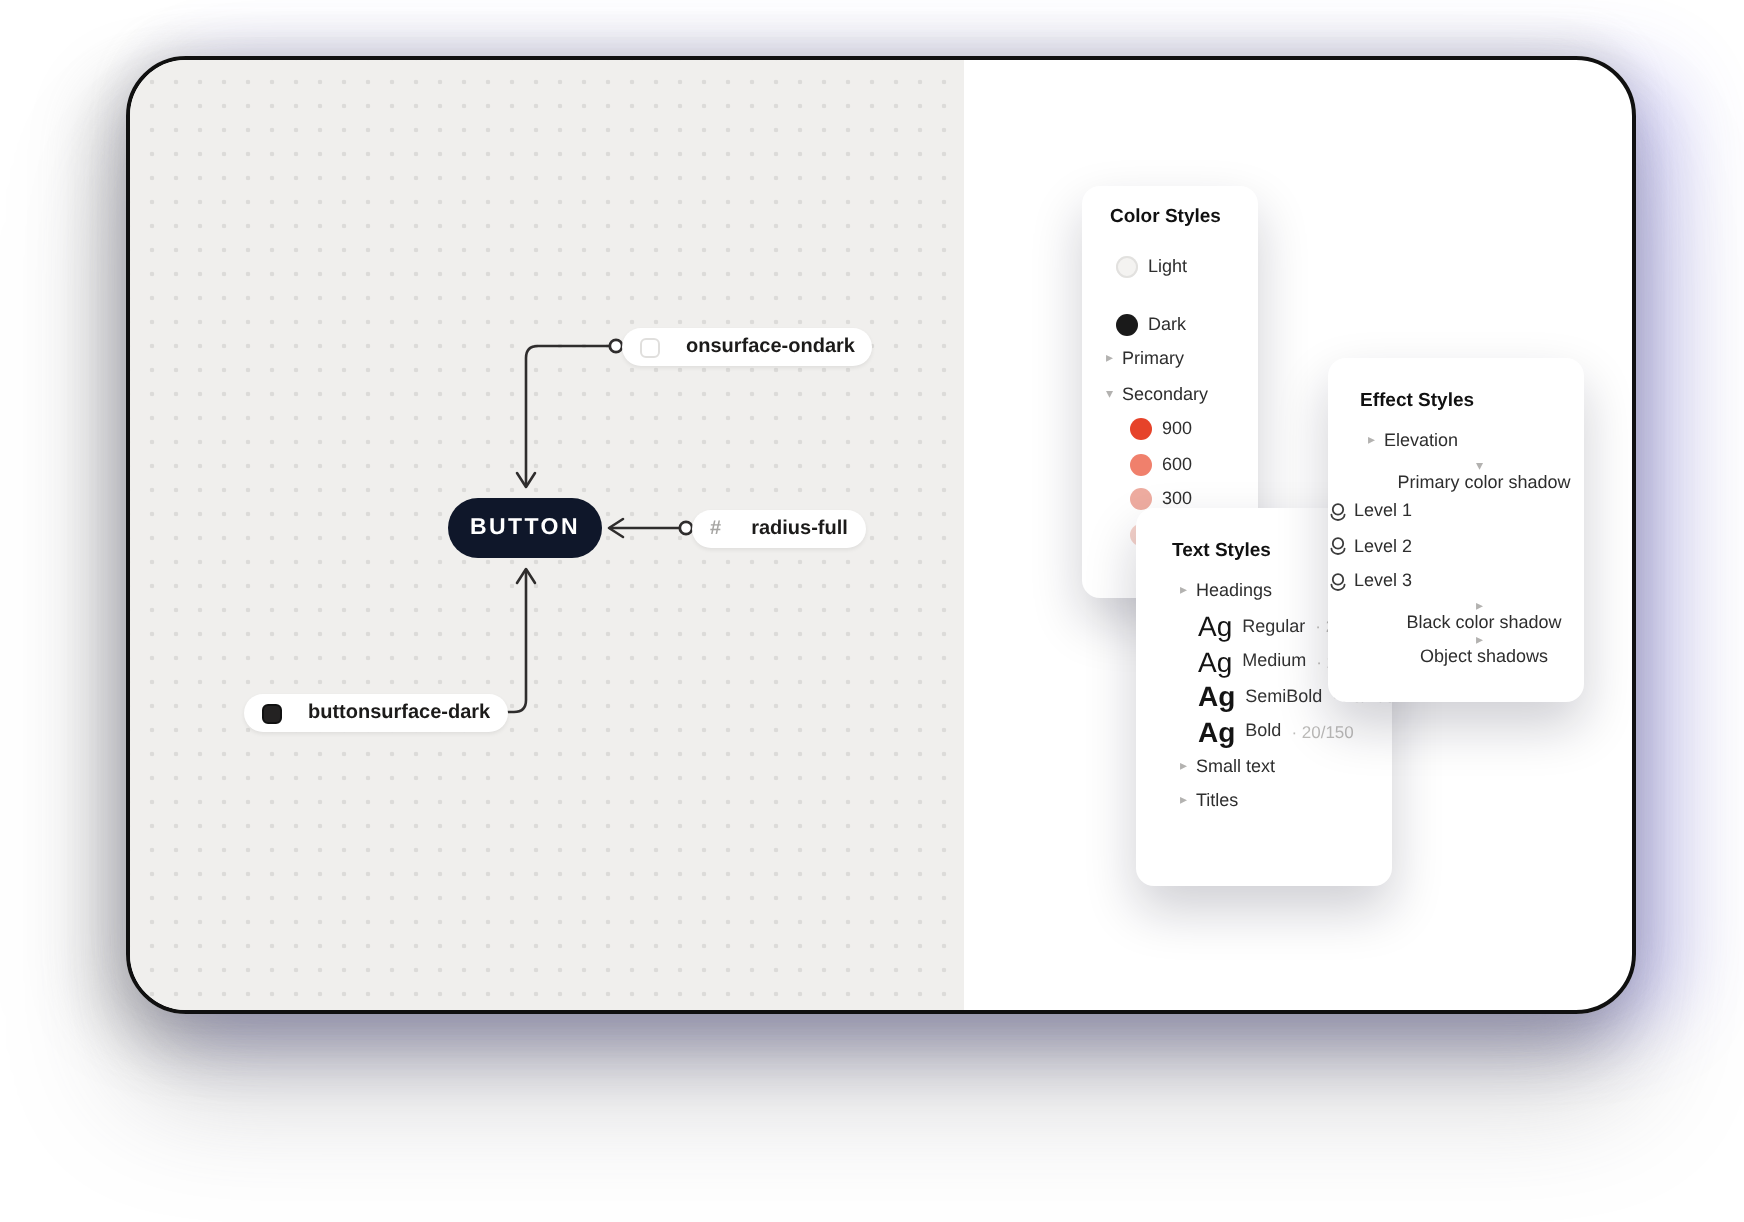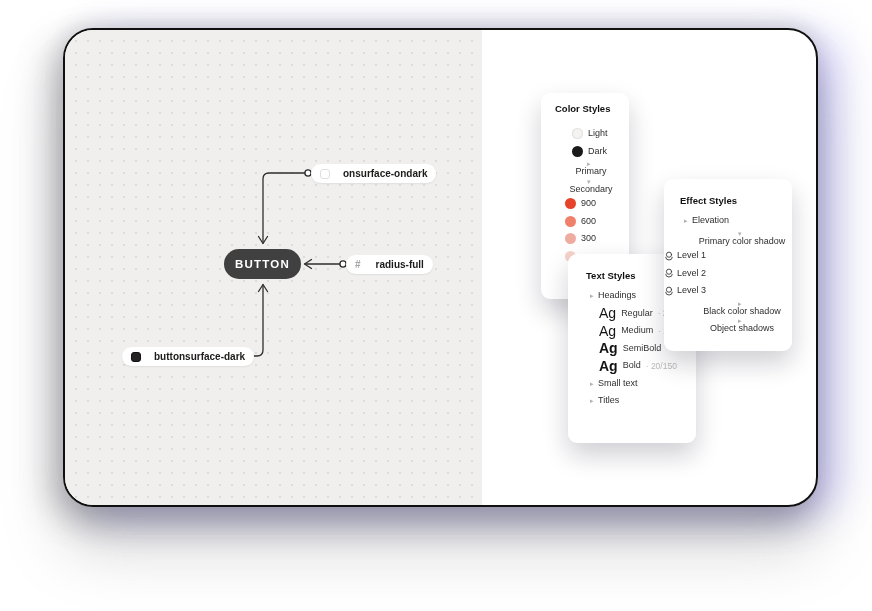--- a/index.html
+++ b/index.html
@@ -24,21 +24,21 @@
     background-image:radial-gradient(circle,#dcdbd9 1px,rgba(0,0,0,0) 1.3px);
     background-size:12px 12px;background-position:5px 5px;
     position:relative;flex:0 0 auto;
   }
   .pane-right{flex:1 1 auto;height:100%;position:relative;}
 
   
   .connector-svg{position:absolute;left:0;top:0;pointer-events:none;}
   .btn-pill{
     position:absolute;left:159px;top:219px;width:77px;height:30px;
-    background:#404040;border-radius:16px;color:#fff;
+    background:#0f172a;border-radius:16px;color:#fff;
     display:flex;align-items:center;justify-content:center;
     font-size:11.5px;font-weight:700;letter-spacing:1.2px;cursor:pointer;
   }
   .tag{
     position:absolute;height:19px;background:#ffffff;border-radius:9.5px;
     display:flex;align-items:center;padding:0 9px;gap:13px;
     font-size:10px;font-weight:700;color:#1c1b1a;white-space:nowrap;
     box-shadow:0 1px 2px rgba(0,0,0,.07);
   }
   .tag .swatch{width:10px;height:10px;border-radius:3px;flex:0 0 auto;}
@@ -64,22 +64,22 @@
   .style-row{height:17.5px;display:flex;align-items:center;font-size:9px;color:#2e2e2e;white-space:nowrap;}
   .chev{font-size:7px;color:#b3b2b0;width:8px;flex:0 0 auto;line-height:1;}
   .dot-swatch{width:11px;height:11px;border-radius:50%;flex:0 0 auto;margin-right:5px;}
   .ag{color:#141414;margin-right:5px;font-size:14px;}
   .type-name{color:#333;}
   .type-meta{color:#bcbbb9;font-size:8.5px;margin-left:5px;}
   .fx-icon{flex:0 0 auto;margin-right:3px;}
   .row-label{line-height:1;}
 
   
-  .panel-color .ind1.g{padding-left:12px;flex-direction:column;}
-  .panel-color .ind1.s{padding-left:31px;}
+  .panel-color .ind1.g{padding-left:12px;}
+  .panel-color .ind1.s{padding-left:17px;margin-top:11px;}
   .panel-color .ind2.s{padding-left:24px;}
   .panel-text  .ind1.g{padding-left:22px;}
   .panel-text  .ind2.t{padding-left:31px;}
   .panel-effect .ind1.g{padding-left:20px;}
   .panel-effect .ind2.g{padding-left:28px;flex-direction:column;}
   .panel-effect .ind3.e{}
 </style>
 </head>
 <body>
 

